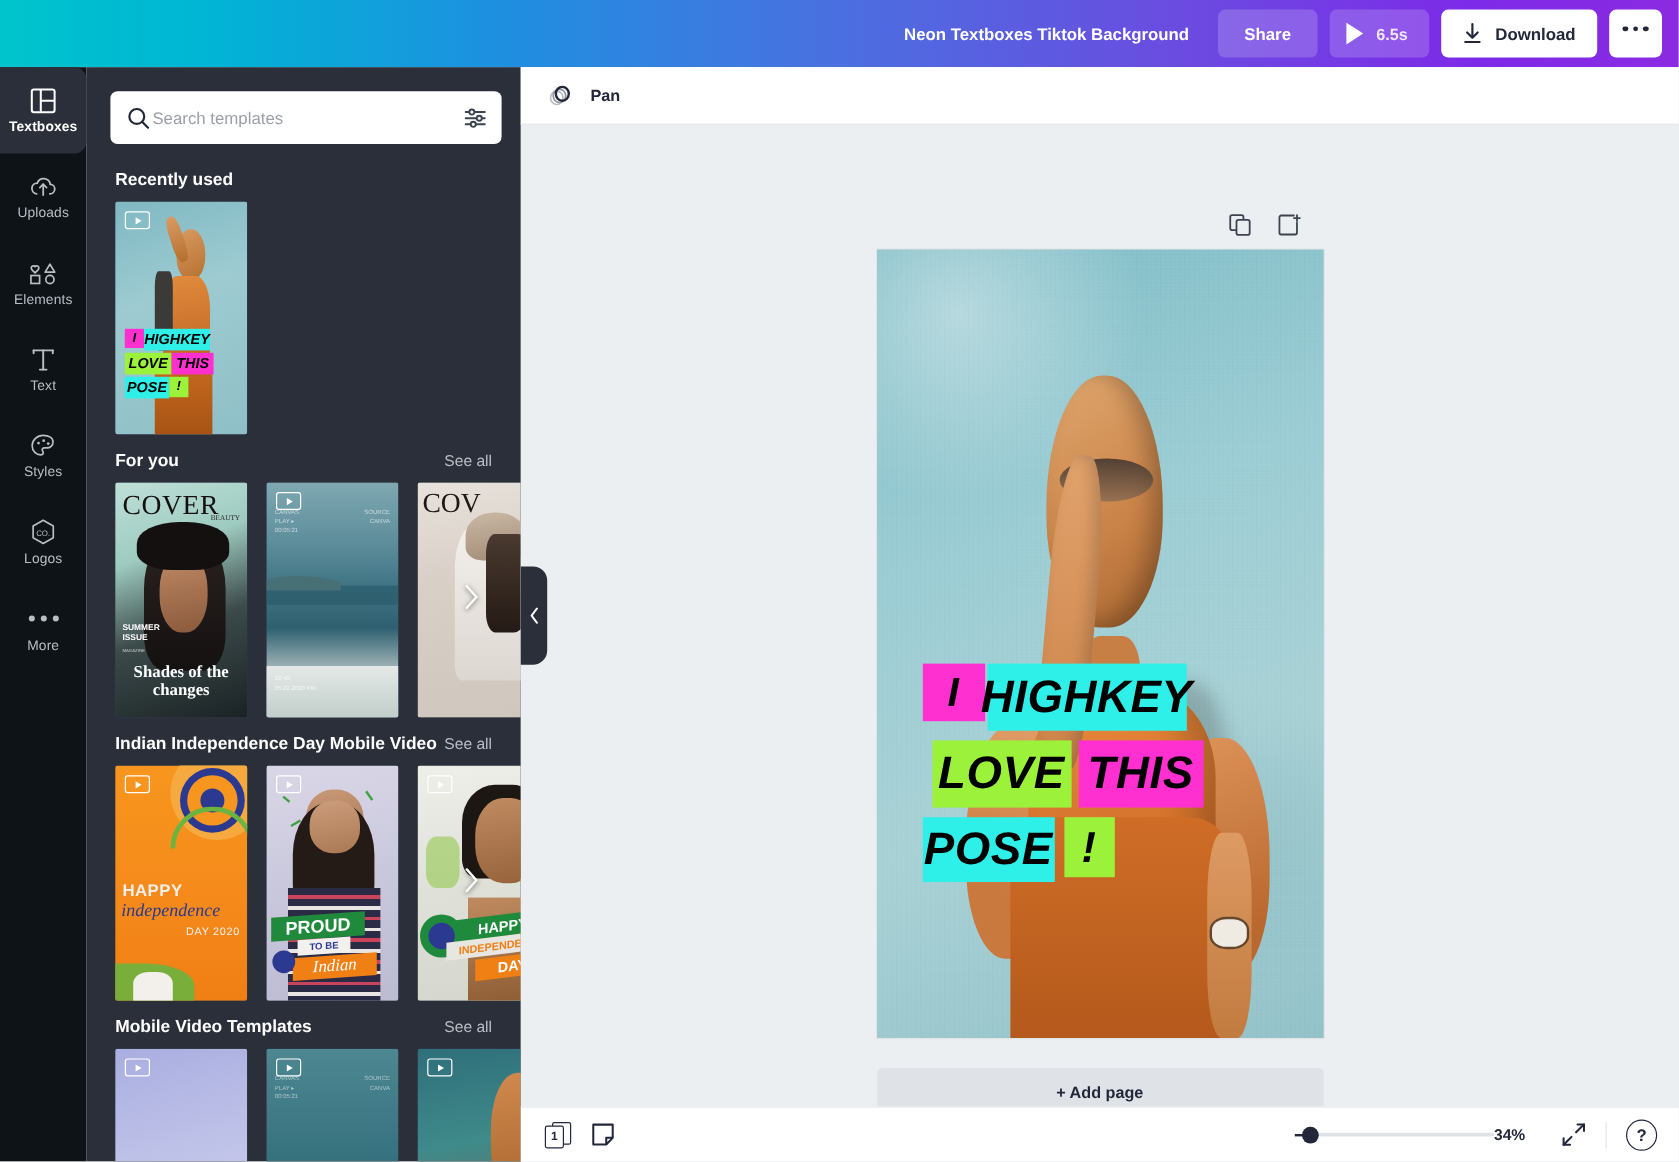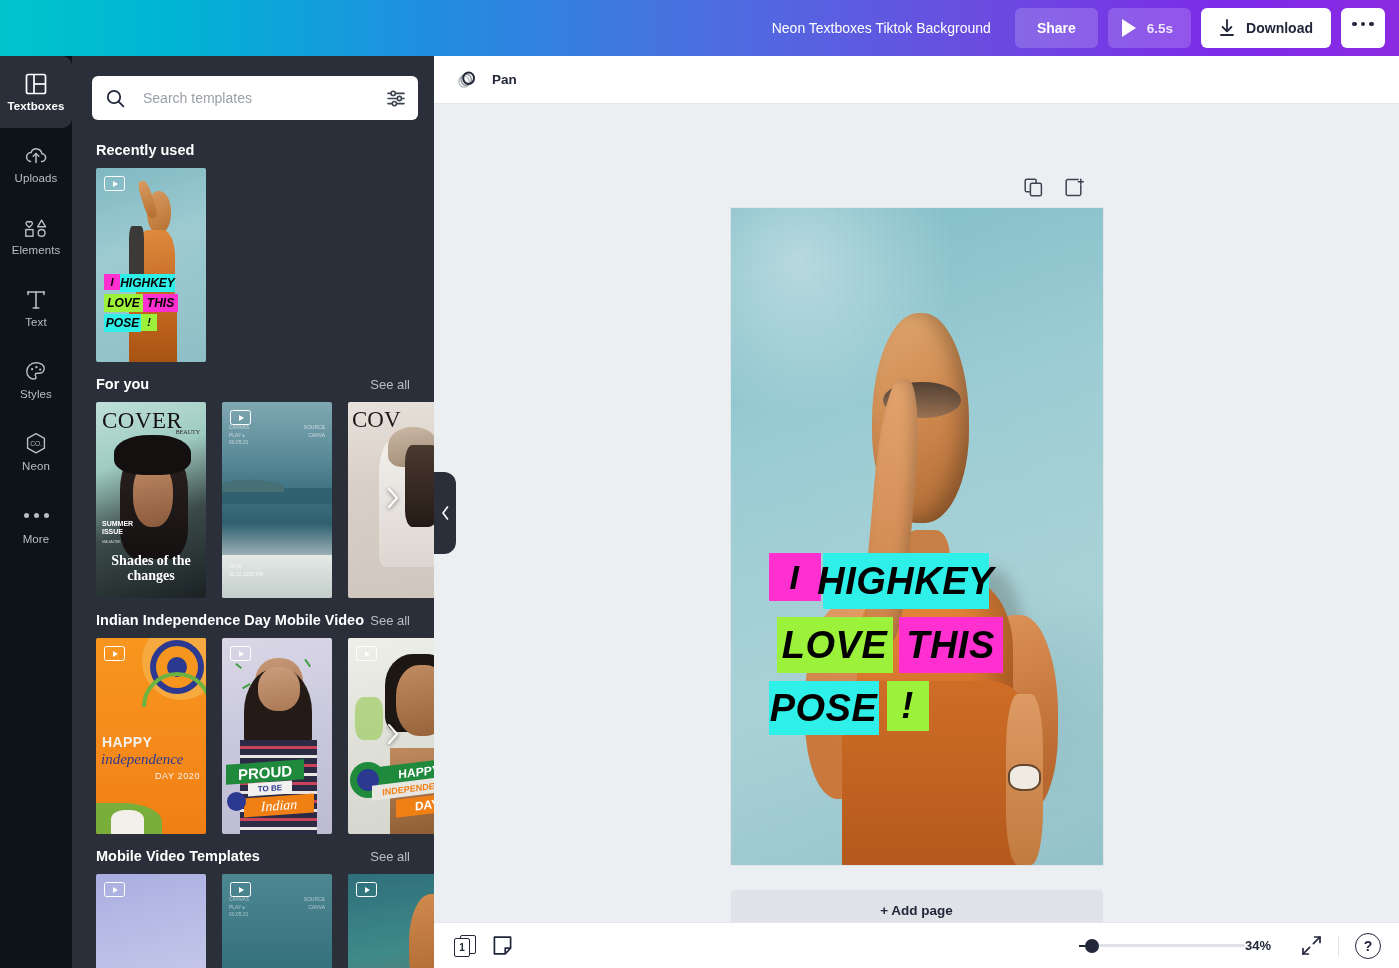--- a/index.html
+++ b/index.html
@@ -34,21 +34,21 @@
   .tb-item.file { padding-left: 22px; padding-right: 22px;}
   .tb-item.view { padding-left: 24px; padding-right: 24px;}
   .tb-item.resize { padding-left: 22px; padding-right: 22px;}
   .tb-saved {
     font-size: 13.5px; font-style: italic; color: rgba(255,255,255,.72);
     margin-left: 14px; white-space: nowrap;
   }
   .tb-spacer { flex: 1; }
   .tb-right { display: flex; align-items: center; gap: 10px; padding-right: 14px; }
   .doc-title {
-    font-size: 14px; font-weight: normal; color: #fff; margin-right: 14px;
+    font-size: 14px; font-weight: bold; color: #fff; margin-right: 14px;
     white-space: nowrap; cursor: pointer;
   }
   .btn-share {
     background: rgba(255,255,255,.18); color: #fff;
     font-size: 14px; font-weight: bold;
     border-radius: 6px; height: 40px; padding: 0 22px;
     display: flex; align-items: center; cursor: pointer;
   }
   .btn-play {
     background: rgba(255,255,255,.18); color: rgba(255,255,255,.85);
@@ -97,21 +97,21 @@
   .rail-dots i { width: 5px; height: 5px; border-radius: 50%; background: #b9bec4; display: block; }
 
   
   .panel {
     position: absolute; top: 56px; left: 72px; width: 362px; height: 912px;
     background: #2a2f3a; overflow: hidden;
   }
   .search-wrap { padding: 20px 16px 8px 20px; }
   .search-box {
     background: #fff; border-radius: 6px; height: 44px;
-    display: flex; align-items: center; padding: 0 12px 0 14px; gap: 18px;
+    display: flex; align-items: center; padding: 0 12px 0 14px; gap: 2px;
   }
   .search-box input {
     border: 0; outline: 0; flex: 1; font-size: 14px;
     font-family: "Liberation Sans", sans-serif; color: #22273a;
     background: transparent;
   }
   .search-box input::placeholder { color: #9a9fa8; }
   .panel-scroll { height: 860px; overflow: hidden; padding: 0 0 0 0; }
   .sec-head {
     display: flex; align-items: baseline; justify-content: space-between;
@@ -392,21 +392,21 @@
         <circle cx="15.2" cy="8.6" r="1.15" fill="#b9bec4"></circle>
       </svg>
       <span class="lbl">Styles</span>
     </div>
 
     <div class="rail-item">
       <svg width="22" height="23" viewBox="0 0 22 23" fill="none">
         <path d="M11 1.6 L19.4 6.3 L19.4 16.2 L11 20.9 L2.6 16.2 L2.6 6.3 Z" stroke="#b9bec4" stroke-width="1.4" stroke-linejoin="round"></path>
         <text x="11" y="14.4" text-anchor="middle" font-size="6.6" font-family="Liberation Sans, sans-serif" fill="#b9bec4">CO.</text>
       </svg>
-      <span class="lbl">Neon</span>
+      <span class="lbl">Logos</span>
     </div>
 
     <div class="rail-item">
       <span class="rail-dots">
           <i></i>
           <i></i>
           <i></i>
         </span>
       <span class="lbl">More</span>
     </div>

